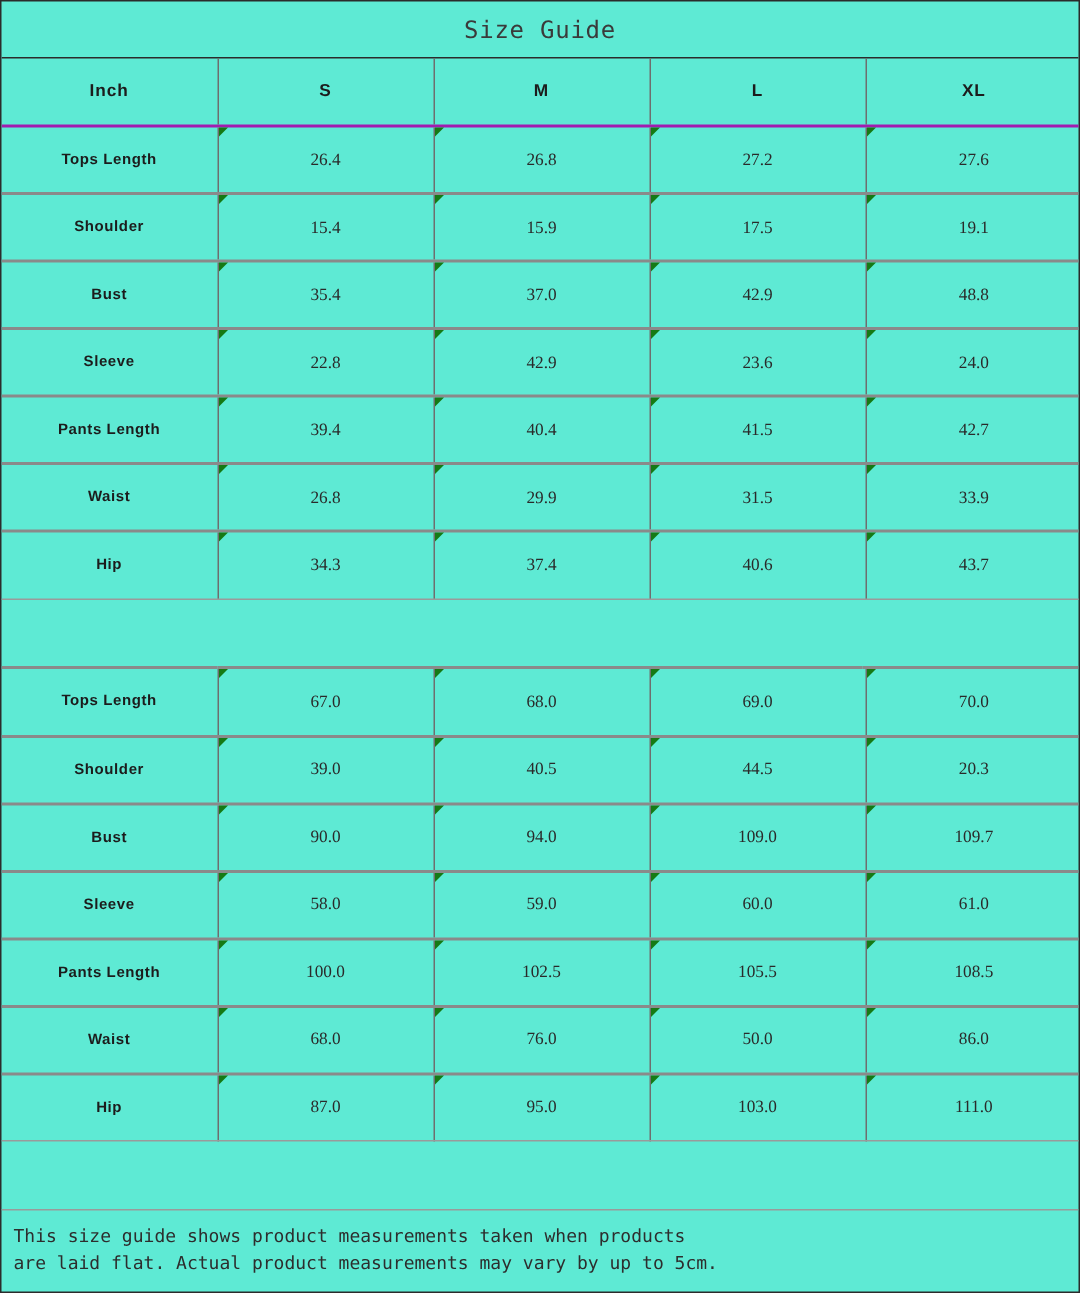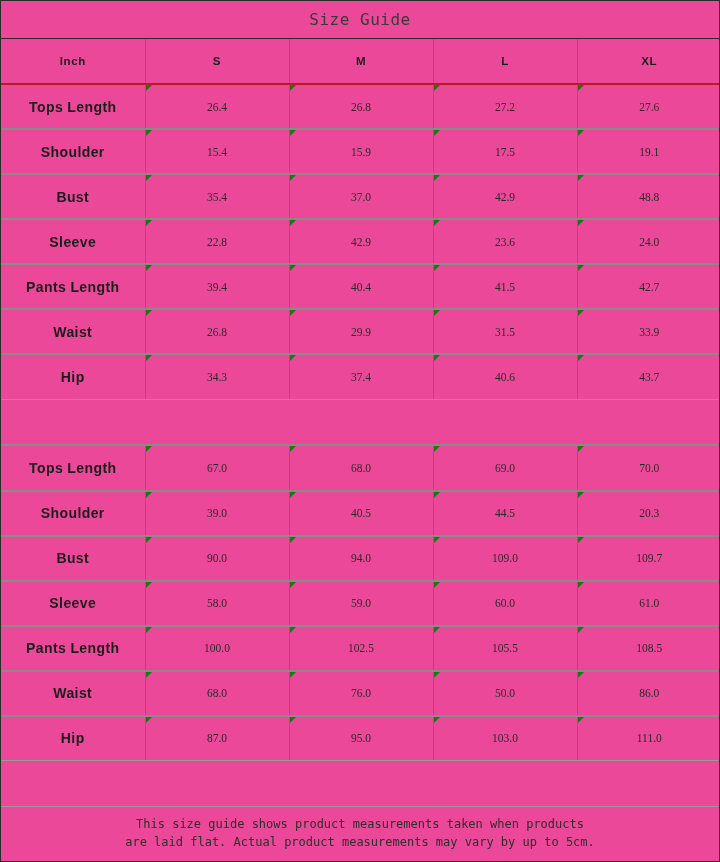--- a/index.html
+++ b/index.html
@@ -16,21 +16,21 @@
 
   #size-guide-root {
     width: 720px;
     height: 862px;
     box-sizing: border-box;
     border: 1px solid #2b2b2b;
     border-top: 1px solid #2b2b2b;
     border-bottom: 1px solid #2b2b2b;
     display: flex;
     flex-direction: column;
-    background: #ec4899;
+    background: #5eead4;
     position: relative;
     overflow: hidden;
   }
 
   
   .title-row {
     height: 38px;
     flex: 0 0 38px;
     display: flex;
     align-items: center;
@@ -64,35 +64,35 @@
   }
 
   
   tr.header-row > th {
     height: 45px;
     font-size: 11.5px;
     font-weight: bold;
     color: #1c1c1c;
     letter-spacing: 0.6px;
     border-right: 1px solid #6e6e6e;
-    border-bottom: 2px solid #b91c1c;
+    border-bottom: 2px solid #a21caf;
   }
   tr.header-row > th:last-child { border-right: none; text-align: center; }
 
   
   tr.data-row > td {
     height: 45px;
     border-right: 1px solid #6e6e6e;
     border-bottom: 2px solid #8a8a8a;
   }
   tr.data-row > td:last-child { border-right: none; }
   tr.data-row:last-child > td { border-bottom: 1px solid #9a9a9a; }
 
   .row-label {
-    font-size: 14px;
+    font-size: 10px;
     font-weight: bold;
     color: #1c1c1c;
     letter-spacing: 0.4px;
   }
   .cell-value {
     font-size: 11.5px;
     font-weight: normal;
     color: #2a2a2a;
     font-family: Liberation Serif, serif;
   }
@@ -113,22 +113,22 @@
   .spacer-row td {
     height: 45px;
     border-bottom: 2px solid #8a8a8a;
     border-right: none;
   }
 
   
   .note-row {
     flex: 0 0 auto;
     border-top: 1px solid #9a9a9a;
-    padding: 8px 0 10px 0;
-    text-align: center;
+    padding: 8px 0 10px 8px;
+    text-align: left;
     box-sizing: border-box;
   }
   .note-line {
     font-family: "DejaVu Sans Mono", monospace;
     font-size: 12px;
     color: #2d2d2d;
     line-height: 18px;
     letter-spacing: 0px;
   }
 

